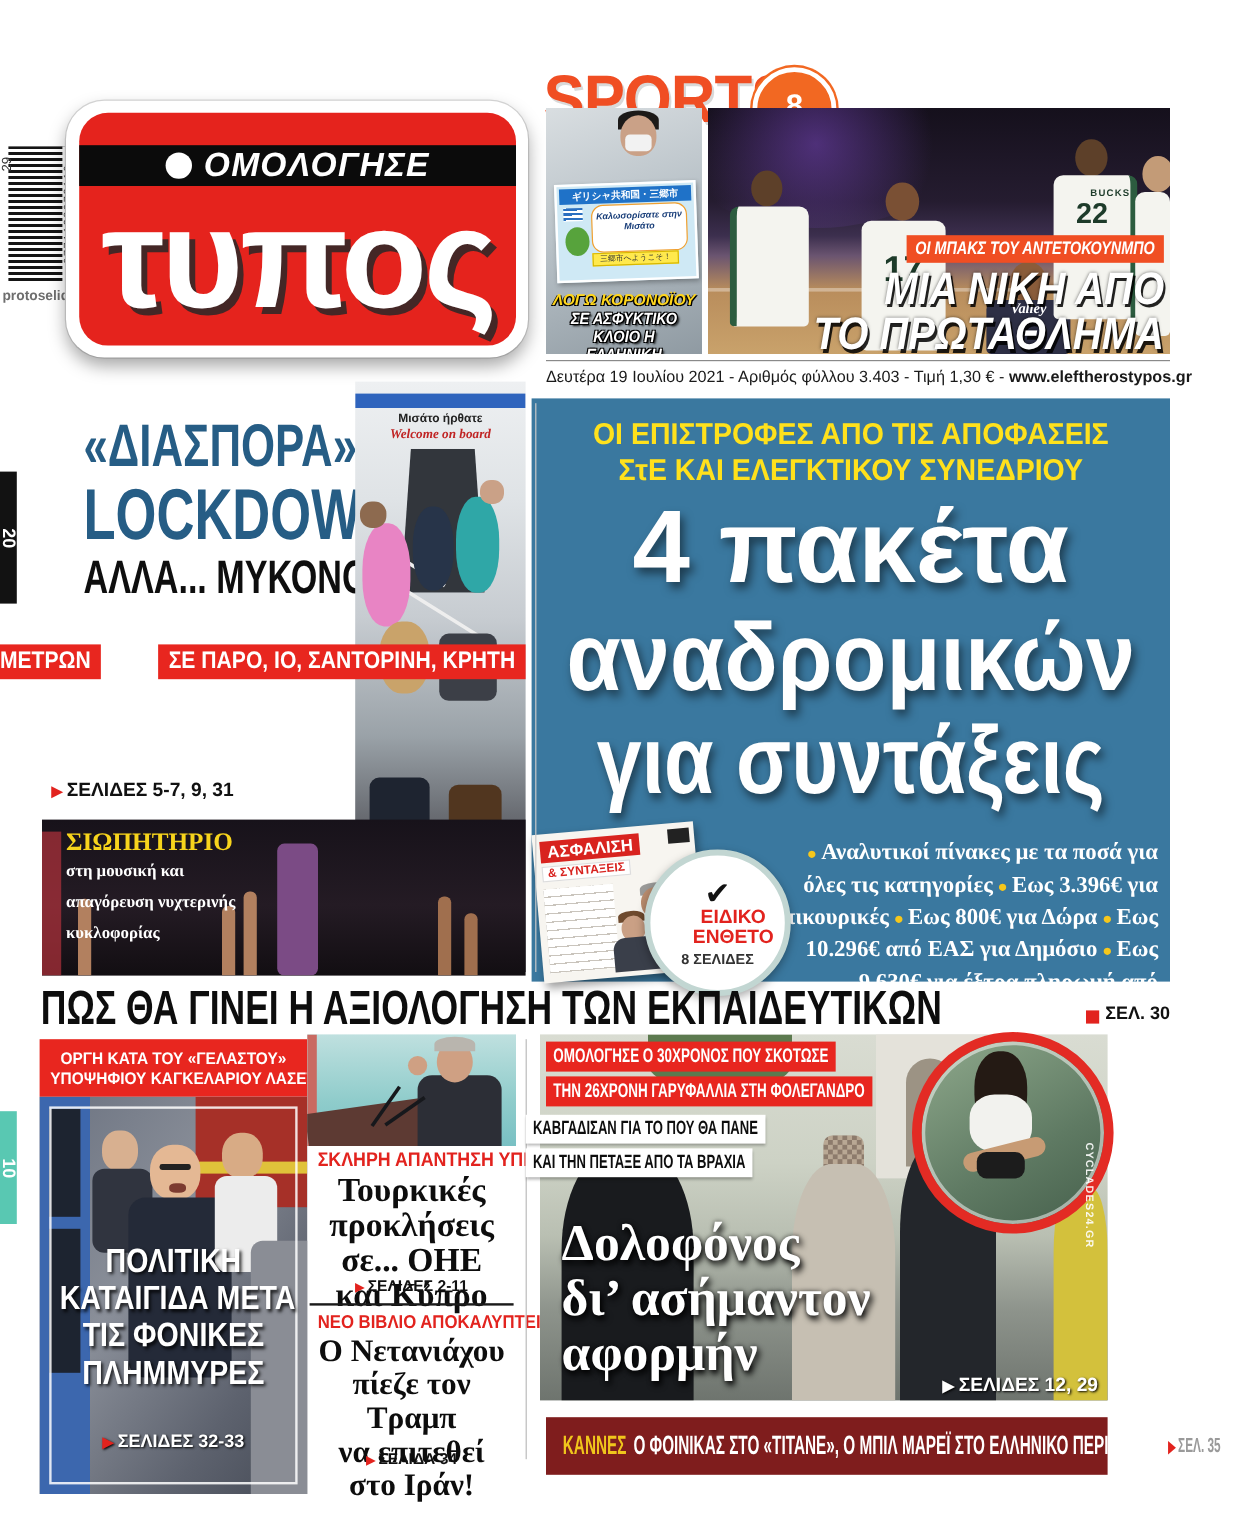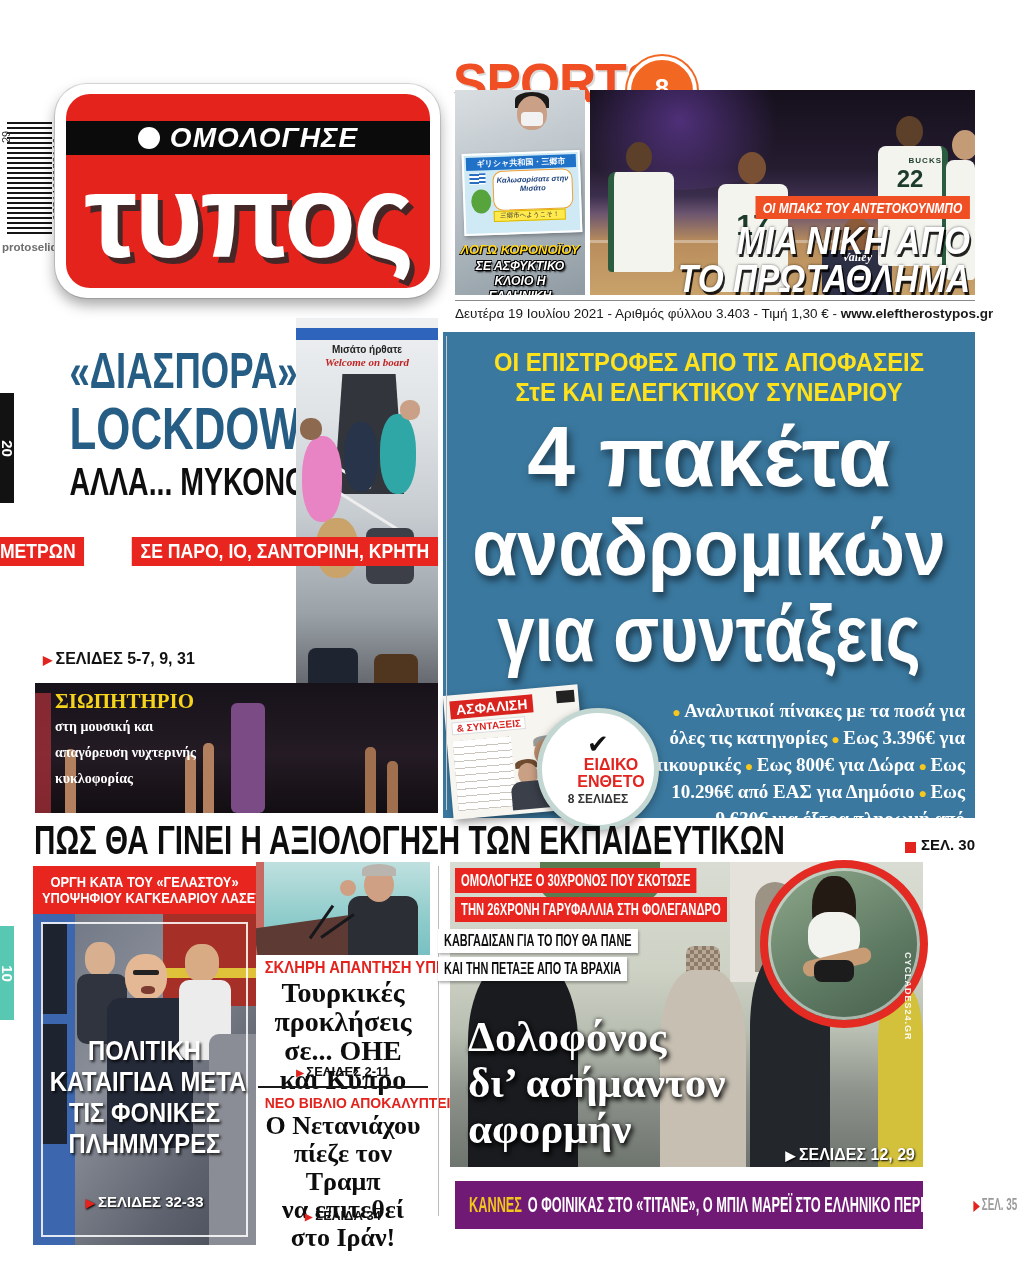--- a/index.html
+++ b/index.html
@@ -236,21 +236,21 @@
   .fc-shorts{position:absolute;left:46px;top:92px;width:40px;height:22px;border-radius:8px;background:#1c1c1c;}
   .fo-credit{left:903px;top:952px;writing-mode:vertical-rl;color:#fff;font-size:9px;font-weight:bold;
     letter-spacing:1px;opacity:.9;}
   .fo-h{left:468px;top:1014px;color:#fff;font-family:"Liberation Serif",serif;font-weight:bold;
     font-size:43px;line-height:46px;text-shadow:2px 3px 5px #000,0 0 4px rgba(0,0,0,.6);}
   .fo-pages{left:700px;top:1146px;width:215px;text-align:right;color:#fff;font-weight:bold;
     font-size:16px;text-shadow:1px 1px 2px #000;}
   .fo-pages::before{content:"▶ ";font-size:.8em;}
 
   
-  .cannes{left:455px;top:1181px;width:468px;height:48px;background:#701a75;display:flex;
+  .cannes{left:455px;top:1181px;width:468px;height:48px;background:#7f1d1d;display:flex;
     align-items:center;padding-left:14px;box-sizing:border-box;}
   .cannes-inner{display:flex;align-items:center;gap:10px;white-space:nowrap;
     transform:scaleX(.58);transform-origin:left center;}
   .cannes-k{color:#f0c61c;font-weight:bold;font-size:22px;}
   .cannes-h{color:#fff;font-weight:bold;font-size:22px;}
   .cannes-p{color:#9a9a9a;font-weight:bold;font-size:17px;}
   .cannes-p::before{content:"▶ ";color:#e2231e;font-size:.8em;}
 </style>
 </head>
 <body>

